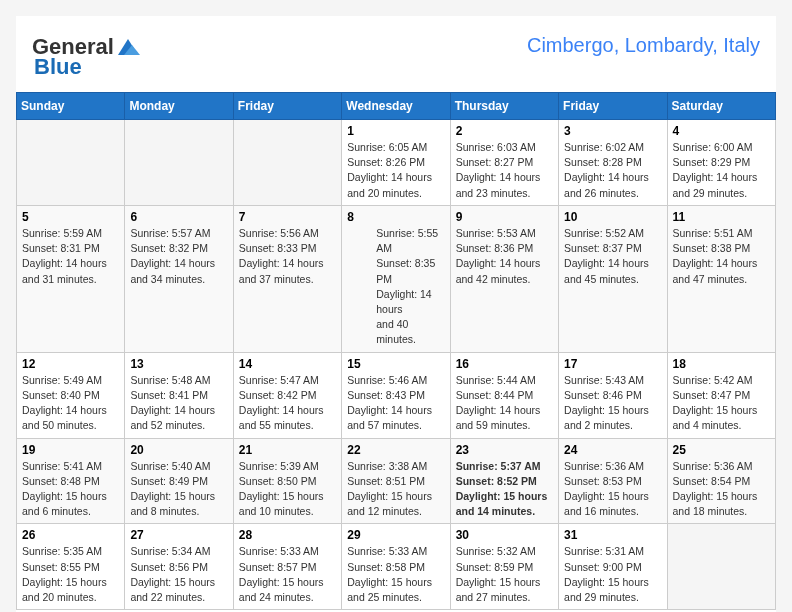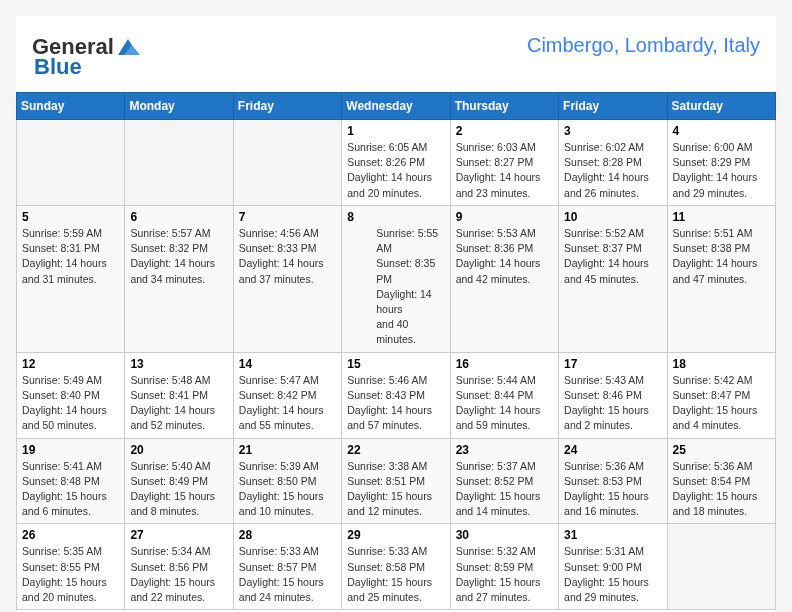--- a/index.html
+++ b/index.html
@@ -176,21 +176,21 @@
           </td>
           <td>
             <span class="day-num">6</span>
             <div class="day-info" style="white-space: pre-line;">Sunrise: 5:57 AM
 Sunset: 8:32 PM
 Daylight: 14 hours
 and 34 minutes.</div>
           </td>
           <td>
             <span class="day-num">7</span>
-            <div class="day-info" style="white-space: pre-line;">Sunrise: 4:56 AM
+            <div class="day-info" style="white-space: pre-line;">Sunrise: 5:56 AM
 Sunset: 8:33 PM
 Daylight: 14 hours
 and 37 minutes.</div>
           </td>
           <td>
             <span class="day-num">8</span>
             <div class="day-info" style="white-space: pre-line; margin-left: 29px;">Sunrise: 5:55 AM
 Sunset: 8:35 PM
 Daylight: 14 hours
 and 40 minutes.</div>
@@ -292,21 +292,21 @@
           </td>
           <td>
             <span class="day-num">22</span>
             <div class="day-info" style="white-space: pre-line;">Sunrise: 3:38 AM
 Sunset: 8:51 PM
 Daylight: 15 hours
 and 12 minutes.</div>
           </td>
           <td>
             <span class="day-num">23</span>
-            <div class="day-info" style="white-space: pre-line;">Sunrise: 5:37 AM
+            <div class="day-info" style="white-space: pre-line; font-weight: bold;">Sunrise: 5:37 AM
 Sunset: 8:52 PM
 Daylight: 15 hours
 and 14 minutes.</div>
           </td>
           <td>
             <span class="day-num">24</span>
             <div class="day-info" style="white-space: pre-line;">Sunrise: 5:36 AM
 Sunset: 8:53 PM
 Daylight: 15 hours
 and 16 minutes.</div>

